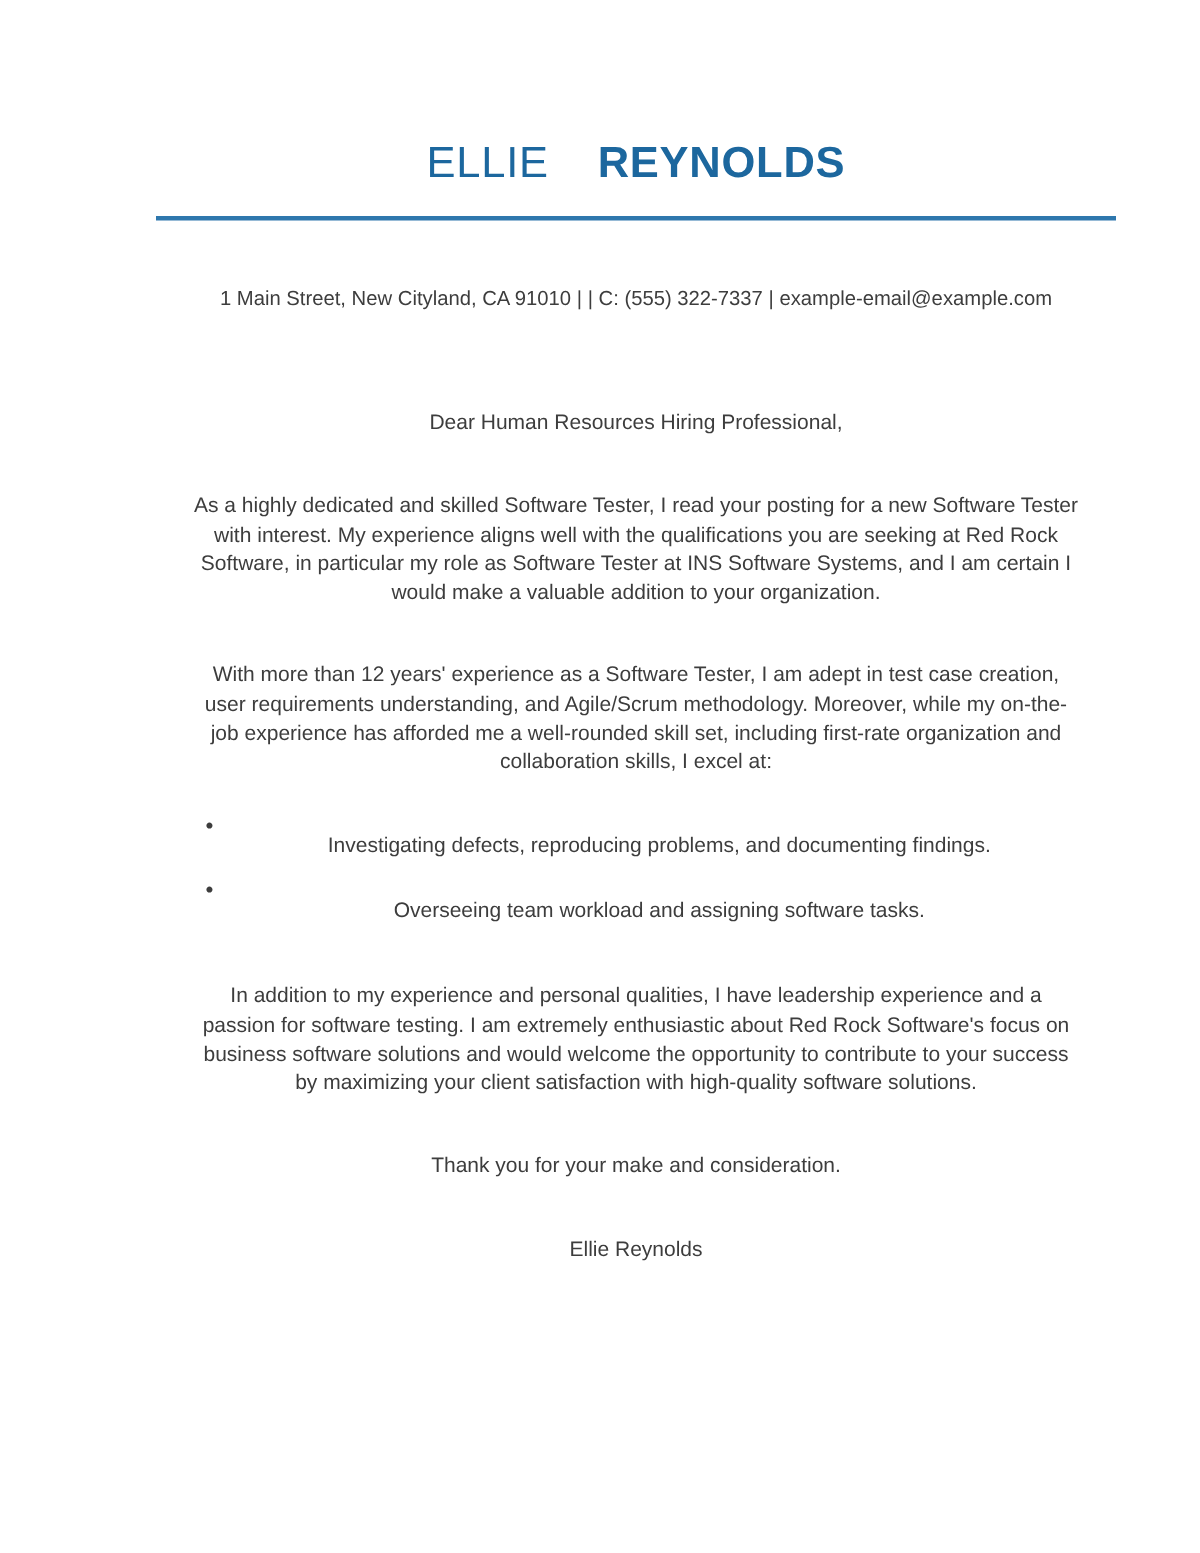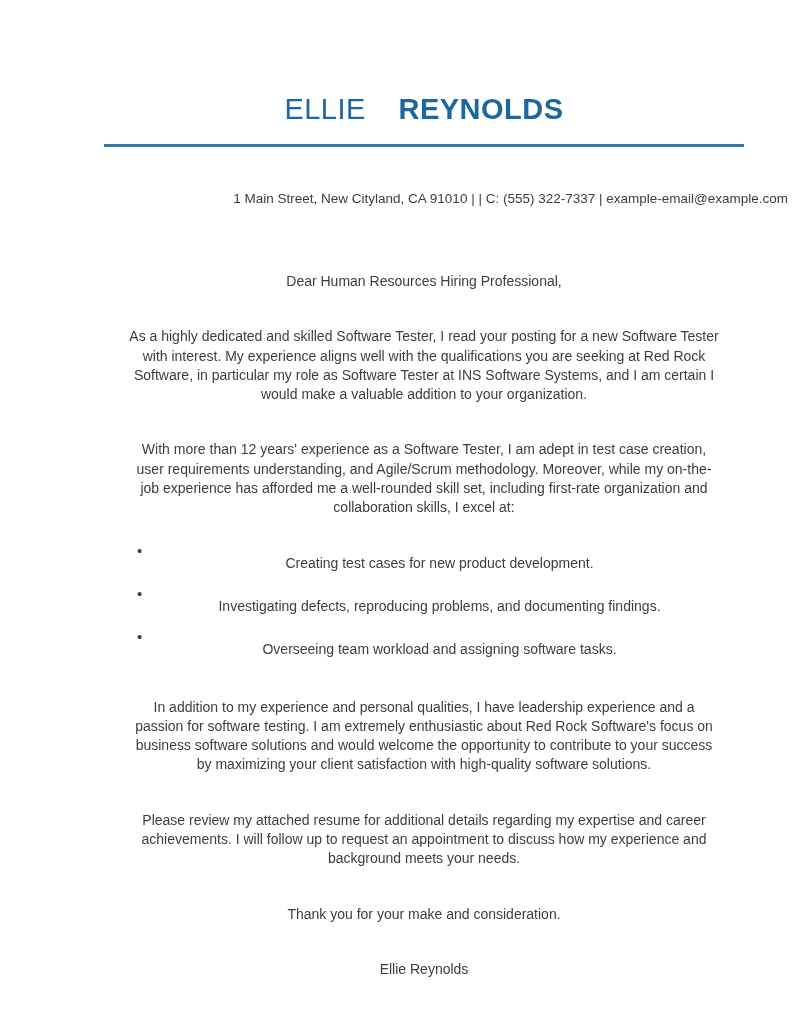--- a/index.html
+++ b/index.html
@@ -29,21 +29,21 @@
     white-space: nowrap;
   }
   .name .last { font-weight: 700; }
   .rule {
     width: 640px;
     margin: 7px auto 0 auto;
     border-top: 3px solid var(--rule);
   }
   .contact {
     margin-top: 7px;
-    text-align: right;
+    text-align: center;
     font-size: 13.5px;
     line-height: 17px;
     white-space: nowrap;
   }
   .body {
     width: 640px;
     margin: 17px auto 0 auto;
     font-size: 14px;
     line-height: 19.3px;
     text-align: center;
@@ -79,27 +79,25 @@
   </header>
 
   <main class="body">
     <p>Dear Human Resources Hiring Professional,</p>
 
     <p>As a highly dedicated and skilled Software Tester, I read your posting for a new Software Tester with interest. My experience aligns well with the qualifications you are seeking at Red Rock Software, in particular my role as Software Tester at INS Software Systems, and I am certain I would make a valuable addition to your organization.</p>
 
     <p>With more than 12 years' experience as a Software Tester, I am adept in test case creation, user requirements understanding, and Agile/Scrum methodology. Moreover, while my on-the-job experience has afforded me a well-rounded skill set, including first-rate organization and collaboration skills, I excel at:</p>
 
     <ul class="skills-list">
-      <li>Creating test cases for new product development.</li>
       <li>Investigating defects, reproducing problems, and documenting findings.</li>
       <li>Overseeing team workload and assigning software tasks.</li>
     </ul>
 
     <p>In addition to my experience and personal qualities, I have leadership experience and a passion for software testing. I am extremely enthusiastic about Red Rock Software's focus on business software solutions and would welcome the opportunity to contribute to your success by maximizing your client satisfaction with high-quality software solutions.</p>
 
-    <p>Please review my attached resume for additional details regarding my expertise and career achievements. I will follow up to request an appointment to discuss how my experience and background meets your needs.</p>
 
     <p>Thank you for your make and consideration.</p>
 
 
     <p class="signature">Ellie Reynolds</p>
   </main>
 </div>
 
 </body></html>

